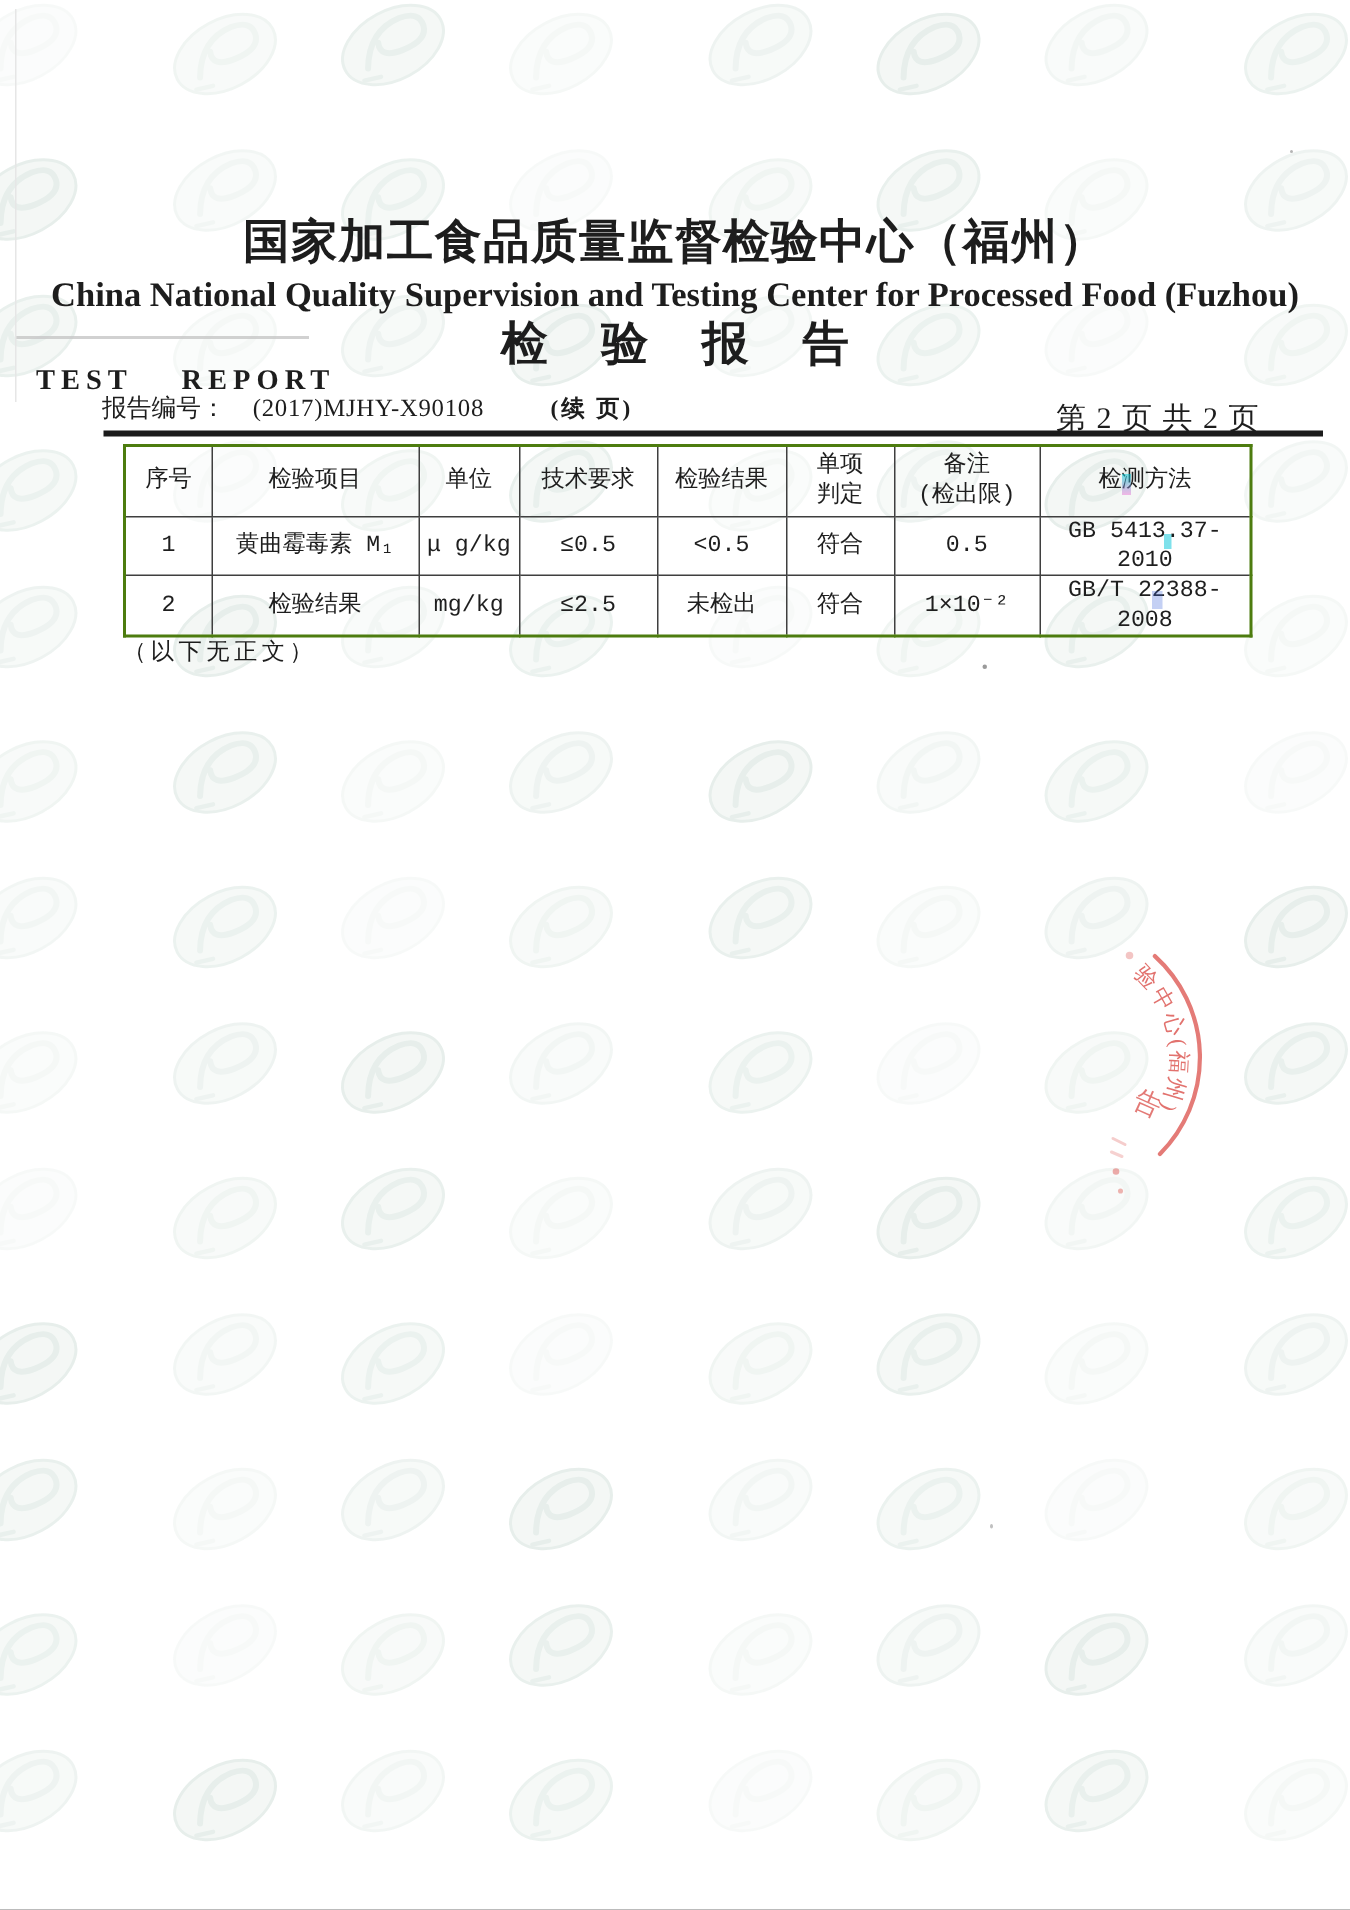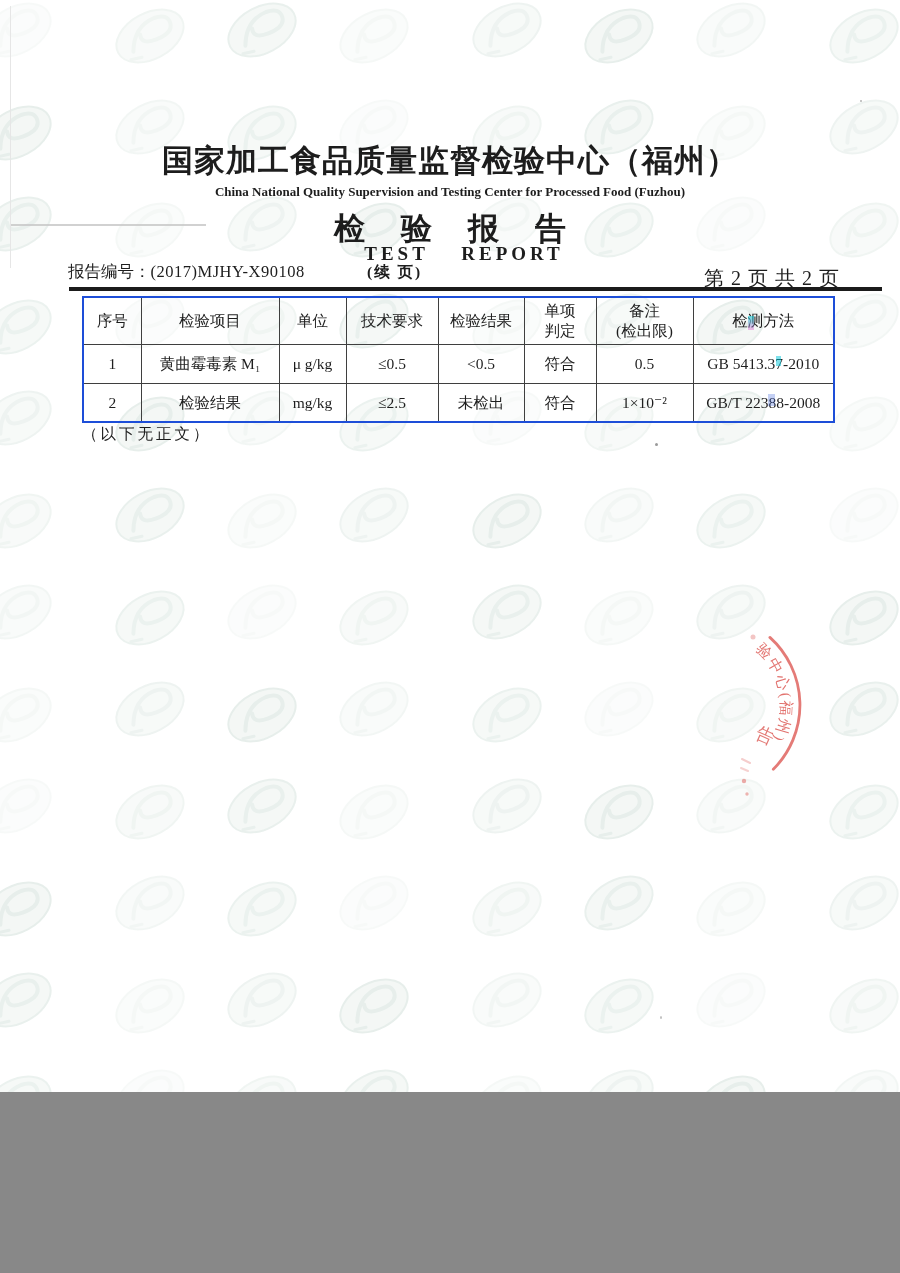--- a/index.html
+++ b/index.html
@@ -1,56 +1,56 @@
 <!DOCTYPE html>
 <html><head>
 <meta charset="utf-8">
 <style>
   html,body{margin:0;padding:0;background:#888;}
   .page{
     position:relative;
-    width:900px;height:1092px;
+    width:900px;height:1273px;
     margin:0 auto;
     background:#ffffff;
     overflow:hidden;
     font-family:"Liberation Serif","DejaVu Serif",serif;
     color:#1d1d1d;
   }
   .layer{position:absolute;inset:0;}
   #wm-svg{z-index:0;}
   .content{z-index:1;}
   .stampwrap{z-index:2;}
 
   
   .title-cn{position:absolute;top:140px;left:0;right:0;text-align:center;
     font-size:31px;font-weight:bold;letter-spacing:1px;}
   .title-en{position:absolute;top:184px;left:0;right:0;text-align:center;
-    font-size:13px;font-weight:bold;}
+    font-size:23px;font-weight:bold;}
   .rtitle-cn{position:absolute;top:208px;left:0;right:0;text-align:center;
     font-size:31px;font-weight:bold;}
   .rtitle-cn span{letter-spacing:36px;margin-right:-36px;display:inline-block;}
-  .rtitle-en{position:absolute;top:243px;left:0;right:0;text-align:center;
+  .rtitle-en{position:absolute;top:243px;left:0;right:0;
     font-size:19px;font-weight:bold;padding-left:24px;}
   .rtitle-en span{letter-spacing:4px;word-spacing:24px;margin-right:-4px;display:inline-block;}
   .report-no{position:absolute;top:261px;left:68px;font-size:16.5px;}
-  .report-no .val{letter-spacing:.5px;}
+  .report-no .val{margin-left:18px;letter-spacing:.5px;}
   .cont-note{position:absolute;top:262px;left:367px;font-size:15.5px;letter-spacing:2px;font-weight:bold;}
   .page-ind{position:absolute;top:265px;right:60px;font-size:20px;letter-spacing:1px;}
   .rule{position:absolute;top:287px;left:69px;width:813px;height:3.5px;background:#1b1b1b;}
 
   
   table.results{position:absolute;top:296px;left:82px;width:751px;
     border-collapse:collapse;table-layout:fixed;
     font-size:15.5px;color:#1e1e1e;}
   table.results th,table.results td{
     border:1.4px solid #3f3f3f;
     text-align:center;vertical-align:middle;
     font-weight:normal;padding:0 2px;
     white-space:pre-line;line-height:1.25;}
-  table.results{border:2px solid #1d4ed8;}
+  table.results{border:2px solid #4d7c0f;font-family:Liberation Mono, monospace;}
   table.results thead tr{height:47px;}
   table.results tbody tr{height:39px;}
   td.item-cell{text-align:left;padding-left:13px;}
   .end-note{position:absolute;top:424px;left:82px;width:751px;text-align:left;
     font-size:15.5px;letter-spacing:3px;}
 
   
   .art{position:absolute;pointer-events:none;}
   .a-line-h{top:224px;left:10px;width:196px;height:1.5px;background:#c6c6c6;opacity:.8;}
   .a-line-v{top:6px;left:10px;width:1px;height:262px;background:#e6e6e6;}

